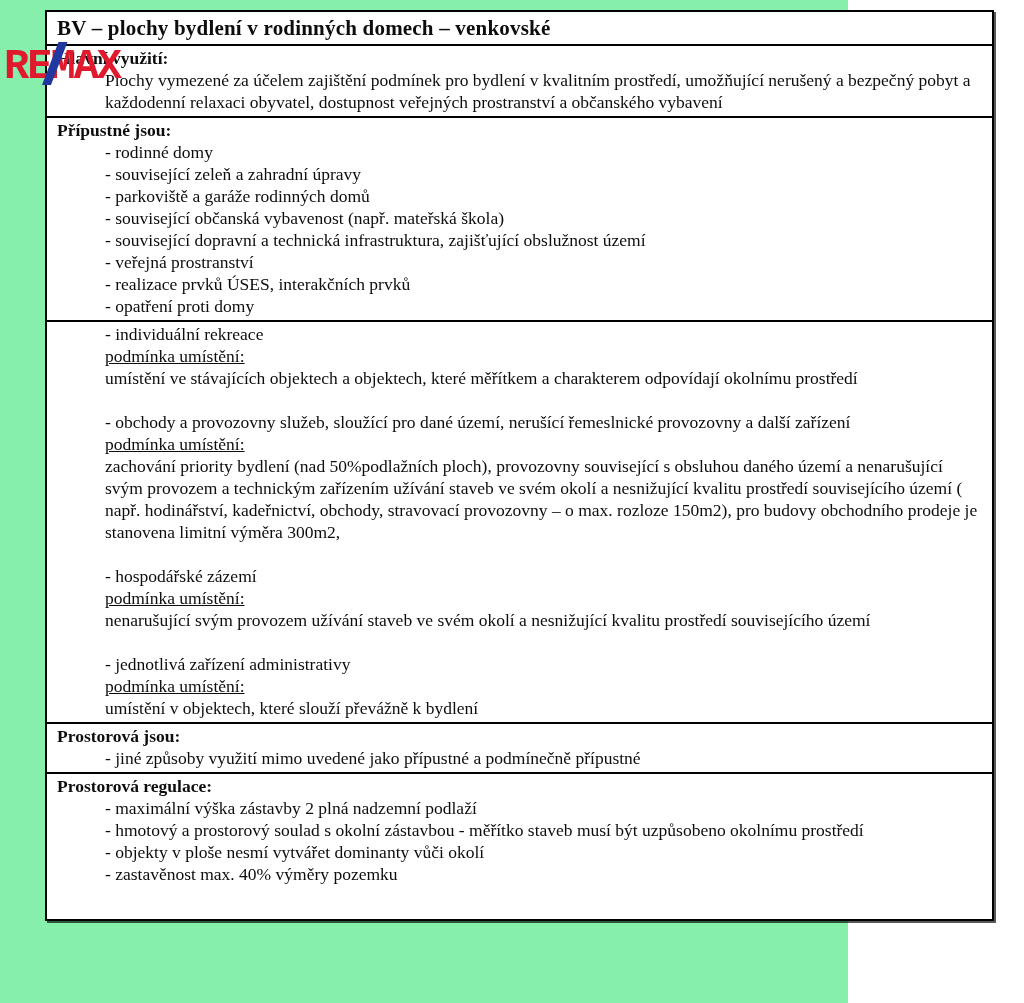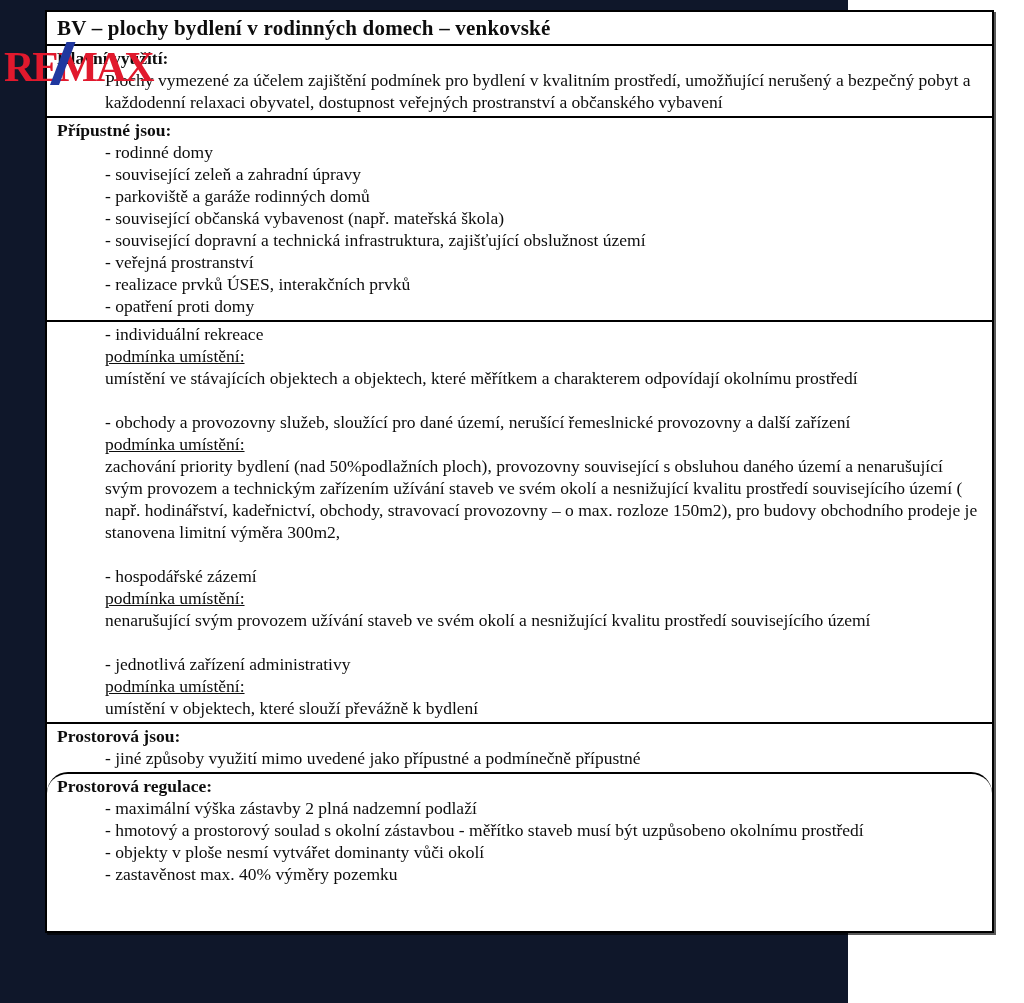--- a/index.html
+++ b/index.html
@@ -7,21 +7,21 @@
     padding: 0;
     background: #ffffff;
     width: 1024px;
     height: 1003px;
     overflow: hidden;
   }
   .page {
     position: relative;
     width: 848px;
     height: 1003px;
-    background: #0f172a;
+    background: #86efac;
     font-family: "Liberation Serif", serif;
     color: #0d0d0d;
   }
   .doc-table {
     position: absolute;
     left: 45px;
     top: 10px;
     width: 949px;
     box-sizing: border-box;
     border: 2px solid #000000;
@@ -40,31 +40,31 @@
     padding: 1px 10px 3px 10px;
     font-size: 17.5px;
     line-height: 22px;
   }
   .section-heading {
     font-weight: bold;
   }
   .block { white-space: normal; margin-left: 48px; }
   .block.underline { text-decoration: underline; }
   .block.spacer { height: 22px; }
-  .section-row:last-child { padding-bottom: 24px; border-radius: 21px; }
+  .section-row:last-child { padding-bottom: 12px; }
 
   
   .remax-logo {
     position: absolute;
     left: 4px;
     top: 42px;
     z-index: 10;
     display: flex;
     align-items: flex-end;
-    font-family: Liberation Serif, serif;
+    font-family: Liberation Mono, monospace;
     font-weight: bold;
     pointer-events: none;
   }
   .remax-word {
     font-size: 42px;
     line-height: 34px;
     letter-spacing: -2px;
     display: block;
   }
   .remax-slash {

